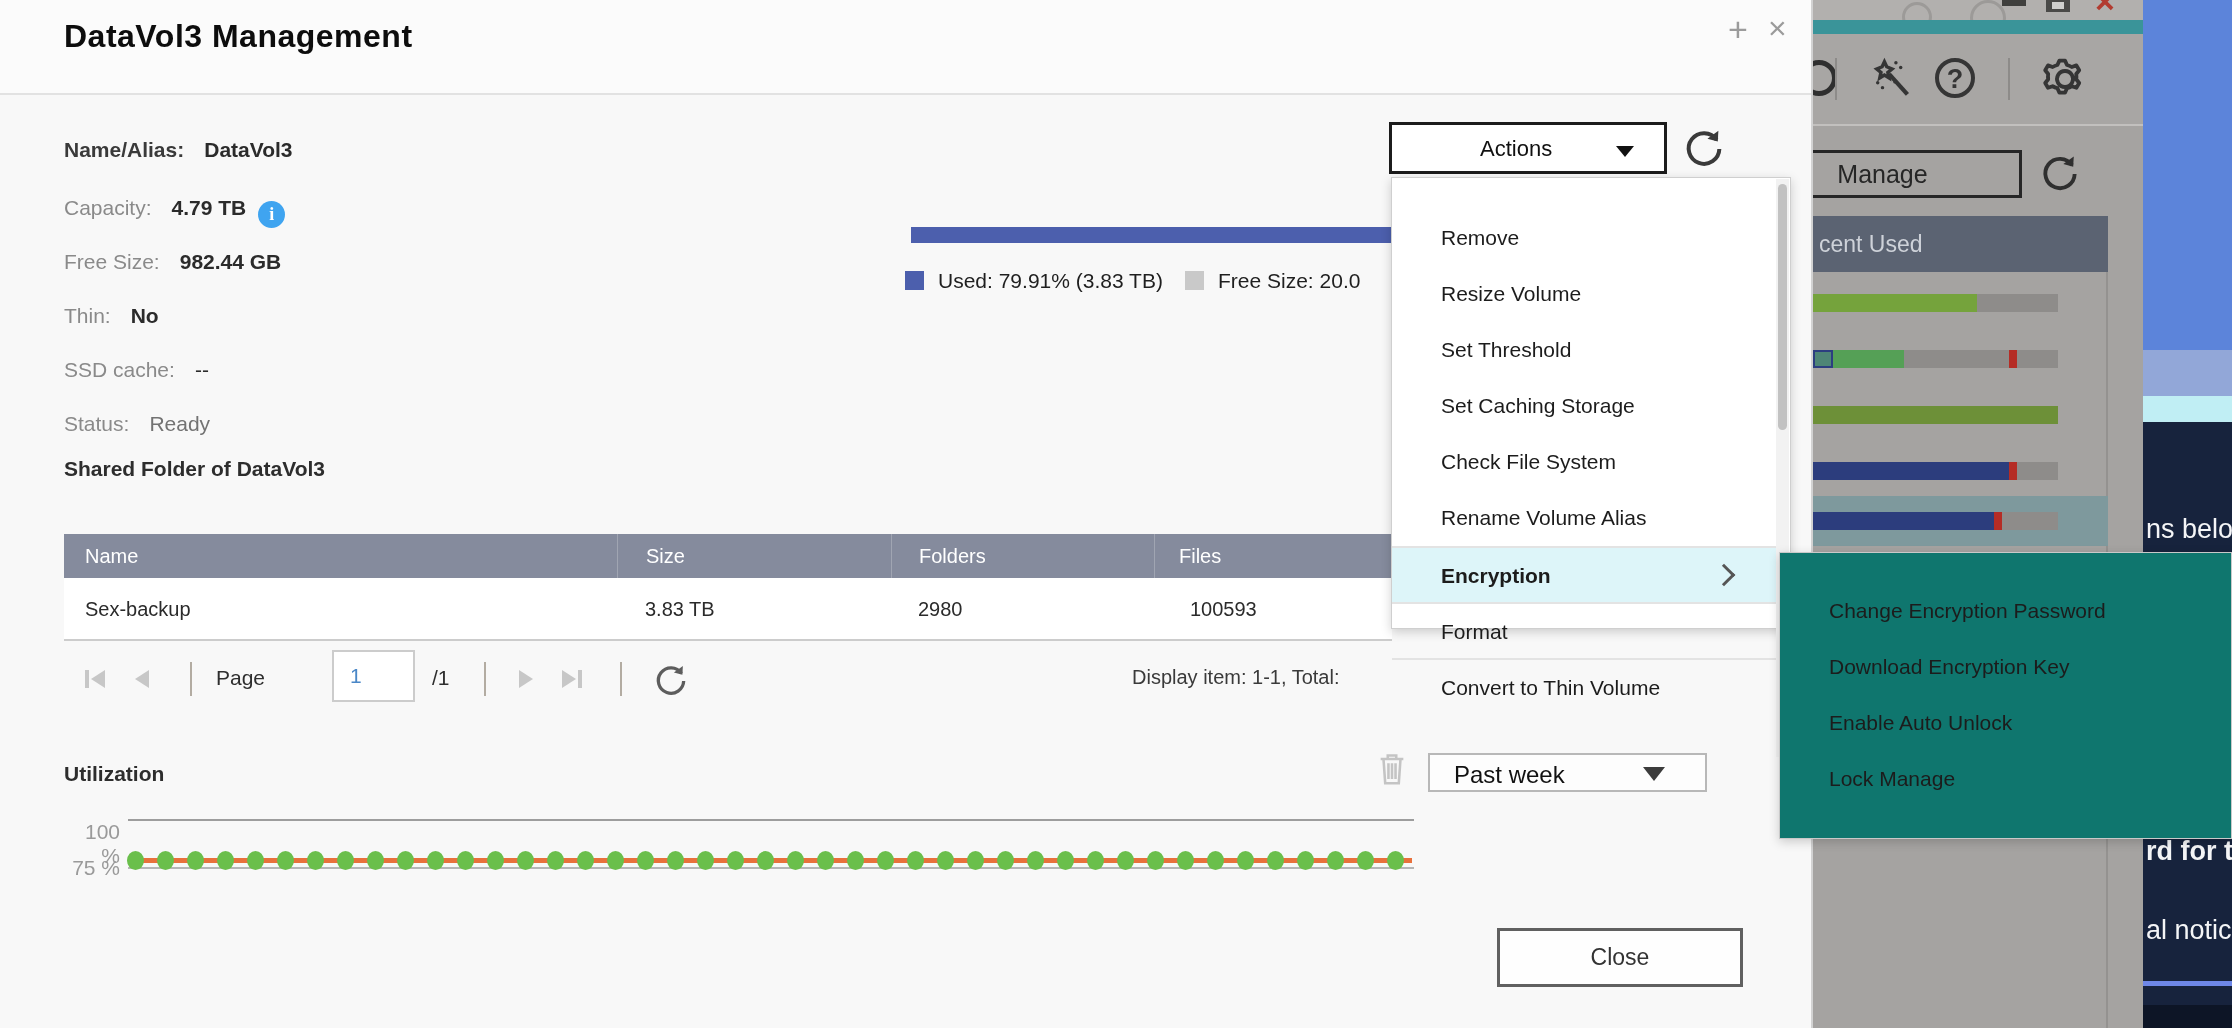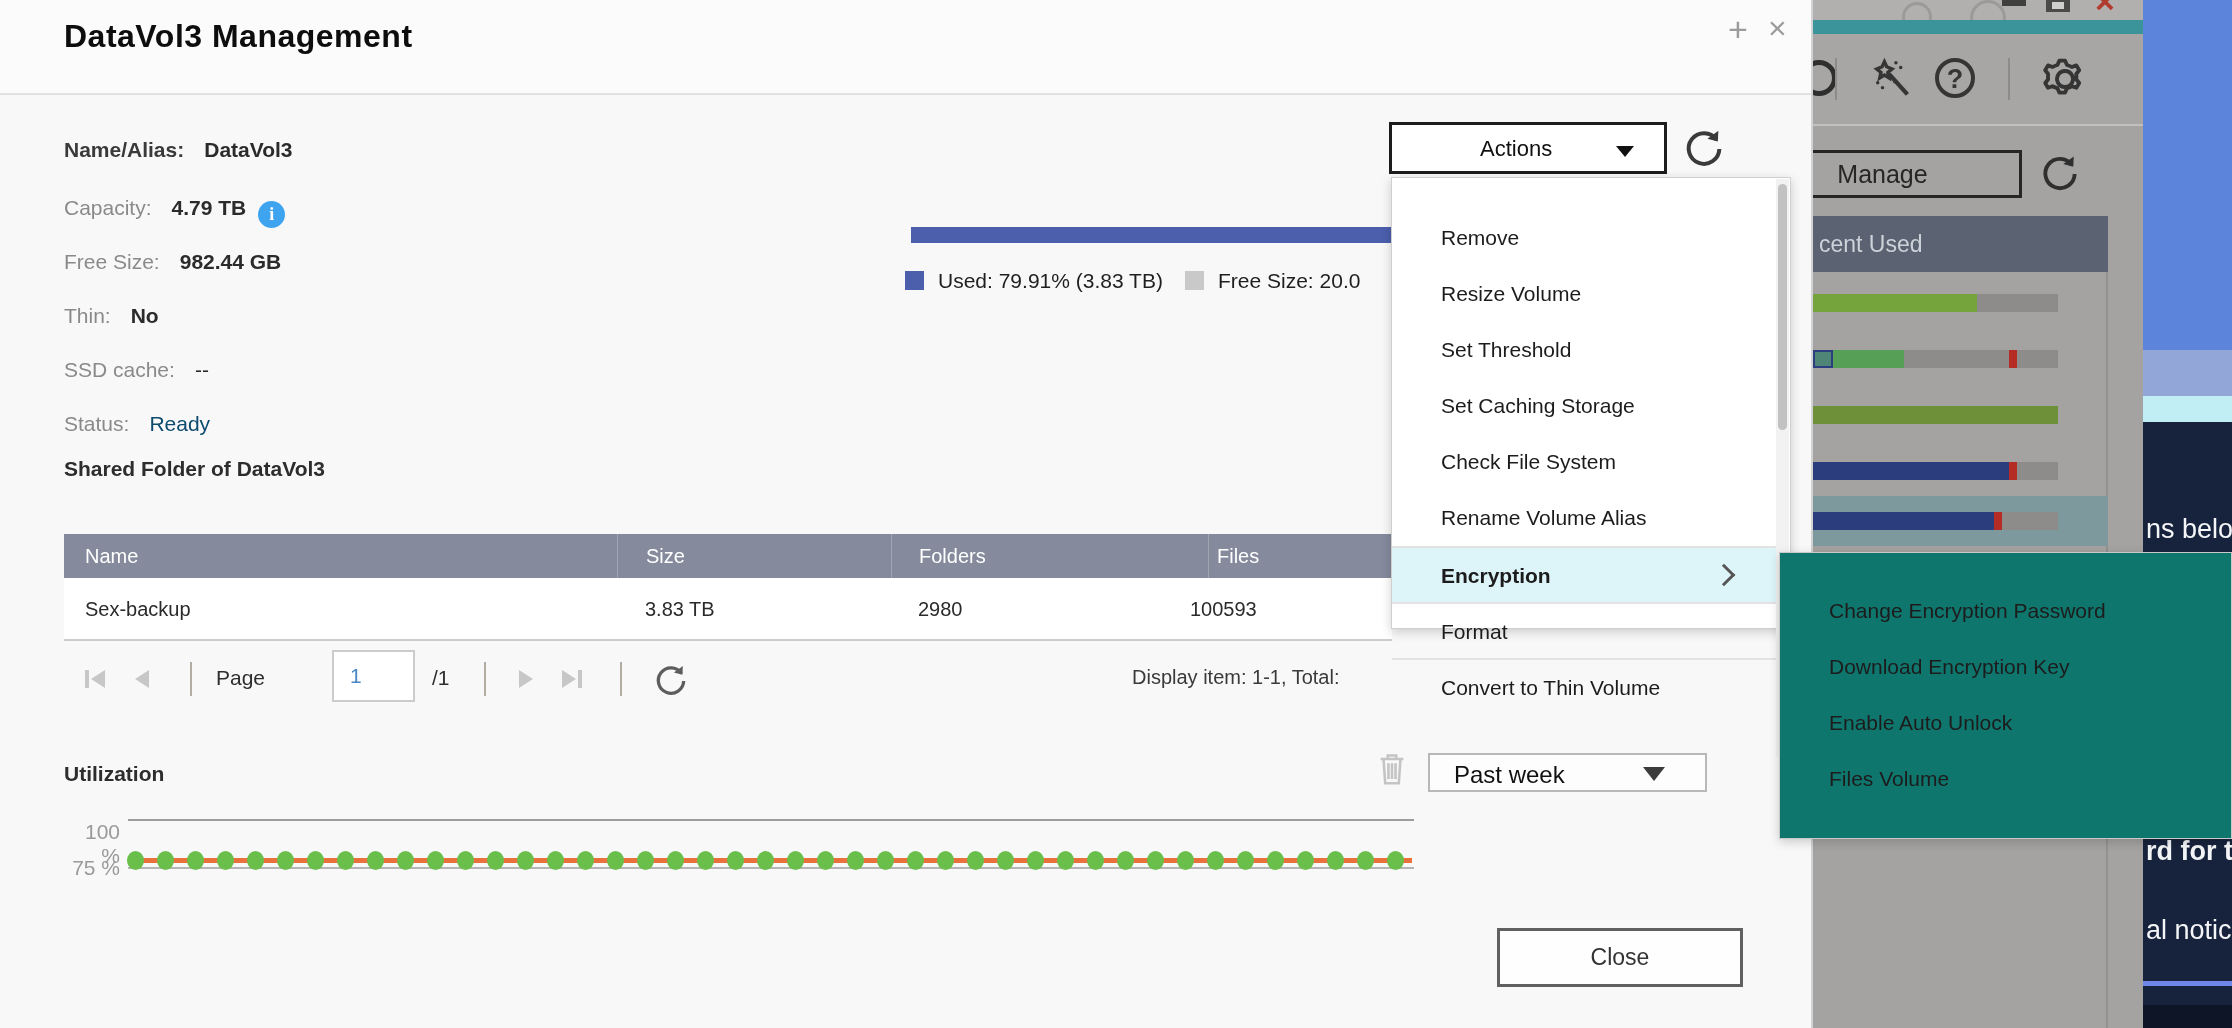--- a/index.html
+++ b/index.html
@@ -50,21 +50,21 @@
   .titlebar { left:0; top:0; width:1811px; height:95px; background:#fbfbfb; border-bottom:2px solid #e2e2e2; }
   .dlg-title { left:64px; top:18px; font-size:32px; font-weight:bold; color:#0d0d0d; letter-spacing:0.5px; }
   .dlg-plus { left:1728px; top:10px; font-size:34px; color:#9b9b9b; }
   .dlg-x { left:1768px; top:10px; font-size:32px; color:#9b9b9b; }
 
   .info-row { left:64px; height:30px; white-space:nowrap; font-size:21px; }
   .info-label { color:#8a8a8a; display:inline-block; }
   .info-label.dark { color:#3a3a3a; font-weight:bold; }
   .info-value { color:#2b2b2b; margin-left:20px; }
   .info-value.bold { font-weight:bold; }
-  .info-value.green { color:#0c4a6e; }
+  .info-value.green { color:#737373; }
   .info-icon { display:inline-block; width:27px; height:27px; background:#3fa4f0; border-radius:50%;
                color:#fff; font-size:18px; font-weight:bold; text-align:center; line-height:27px;
                vertical-align:-5px; margin-left:12px; font-family:"Liberation Serif",serif; }
   .section-hdr { left:64px; font-size:21px; font-weight:bold; color:#2d2d2d; white-space:nowrap; }
 
   .usage-bar { left:911px; top:227px; width:481px; height:16px; background:#4c5fad; }
   .legend { top:269px; height:32px; font-size:21px; color:#1f1f1f; white-space:nowrap; }
   .legend-sq { display:inline-block; width:19px; height:19px; vertical-align:-2px; margin-right:14px; }
   #legend-used { left:905px; }
   #legend-free { left:1185px; width:207px; overflow:hidden; }
@@ -229,21 +229,21 @@
     </div>
     <div class="abs legend" id="legend-free">
       <span class="legend-sq" id="legend-free-sq" style="background: rgb(201, 201, 201);"></span><span>Free Size: 20.0</span>
     </div>
 
     <div class="abs" id="folder-table">
       <div class="t-head" id="table-head">
           <div class="t-cell" style="left: 0px; width: 553px; height: 44px; padding-left: 21px;">Name</div>
           <div class="t-cell" style="left: 553px; width: 274px; height: 44px; padding-left: 28px;">Size</div>
           <div class="t-cell" style="left: 827px; width: 275px; height: 44px; padding-left: 27px;">Folders</div>
-          <div class="t-cell" style="left: 1144px; width: 226px; height: 44px; padding-left: 8px;">Files</div>
+          <div class="t-cell" style="left: 1090px; width: 226px; height: 44px; padding-left: 24px;">Files</div>
         </div>
       <div id="table-body">
           <div class="t-row">
             <div class="t-cell" style="left: 0px; width: 553px; height: 63px; padding-left: 21px;">Sex-backup</div>
             <div class="t-cell" style="left: 553px; width: 274px; height: 63px; padding-left: 28px;">3.83 TB</div>
             <div class="t-cell" style="left: 827px; width: 275px; height: 63px; padding-left: 27px;">2980</div>
             <div class="t-cell" style="left: 1102px; width: 226px; height: 63px; padding-left: 24px;">100593</div>
           </div>
         </div>
     </div>
@@ -363,16 +363,16 @@
       </div>
     <div class="menu-scroll">
       <div class="menu-thumb"></div>
     </div>
   </div>
 
   <div class="abs" id="submenu">
       <div class="menu-item">Change Encryption Password</div>
       <div class="menu-item">Download Encryption Key</div>
       <div class="menu-item">Enable Auto Unlock</div>
-      <div class="menu-item">Files Volume</div>
+      <div class="menu-item">Lock Manage</div>
     </div>
 
 </div>
 
 </body></html>

